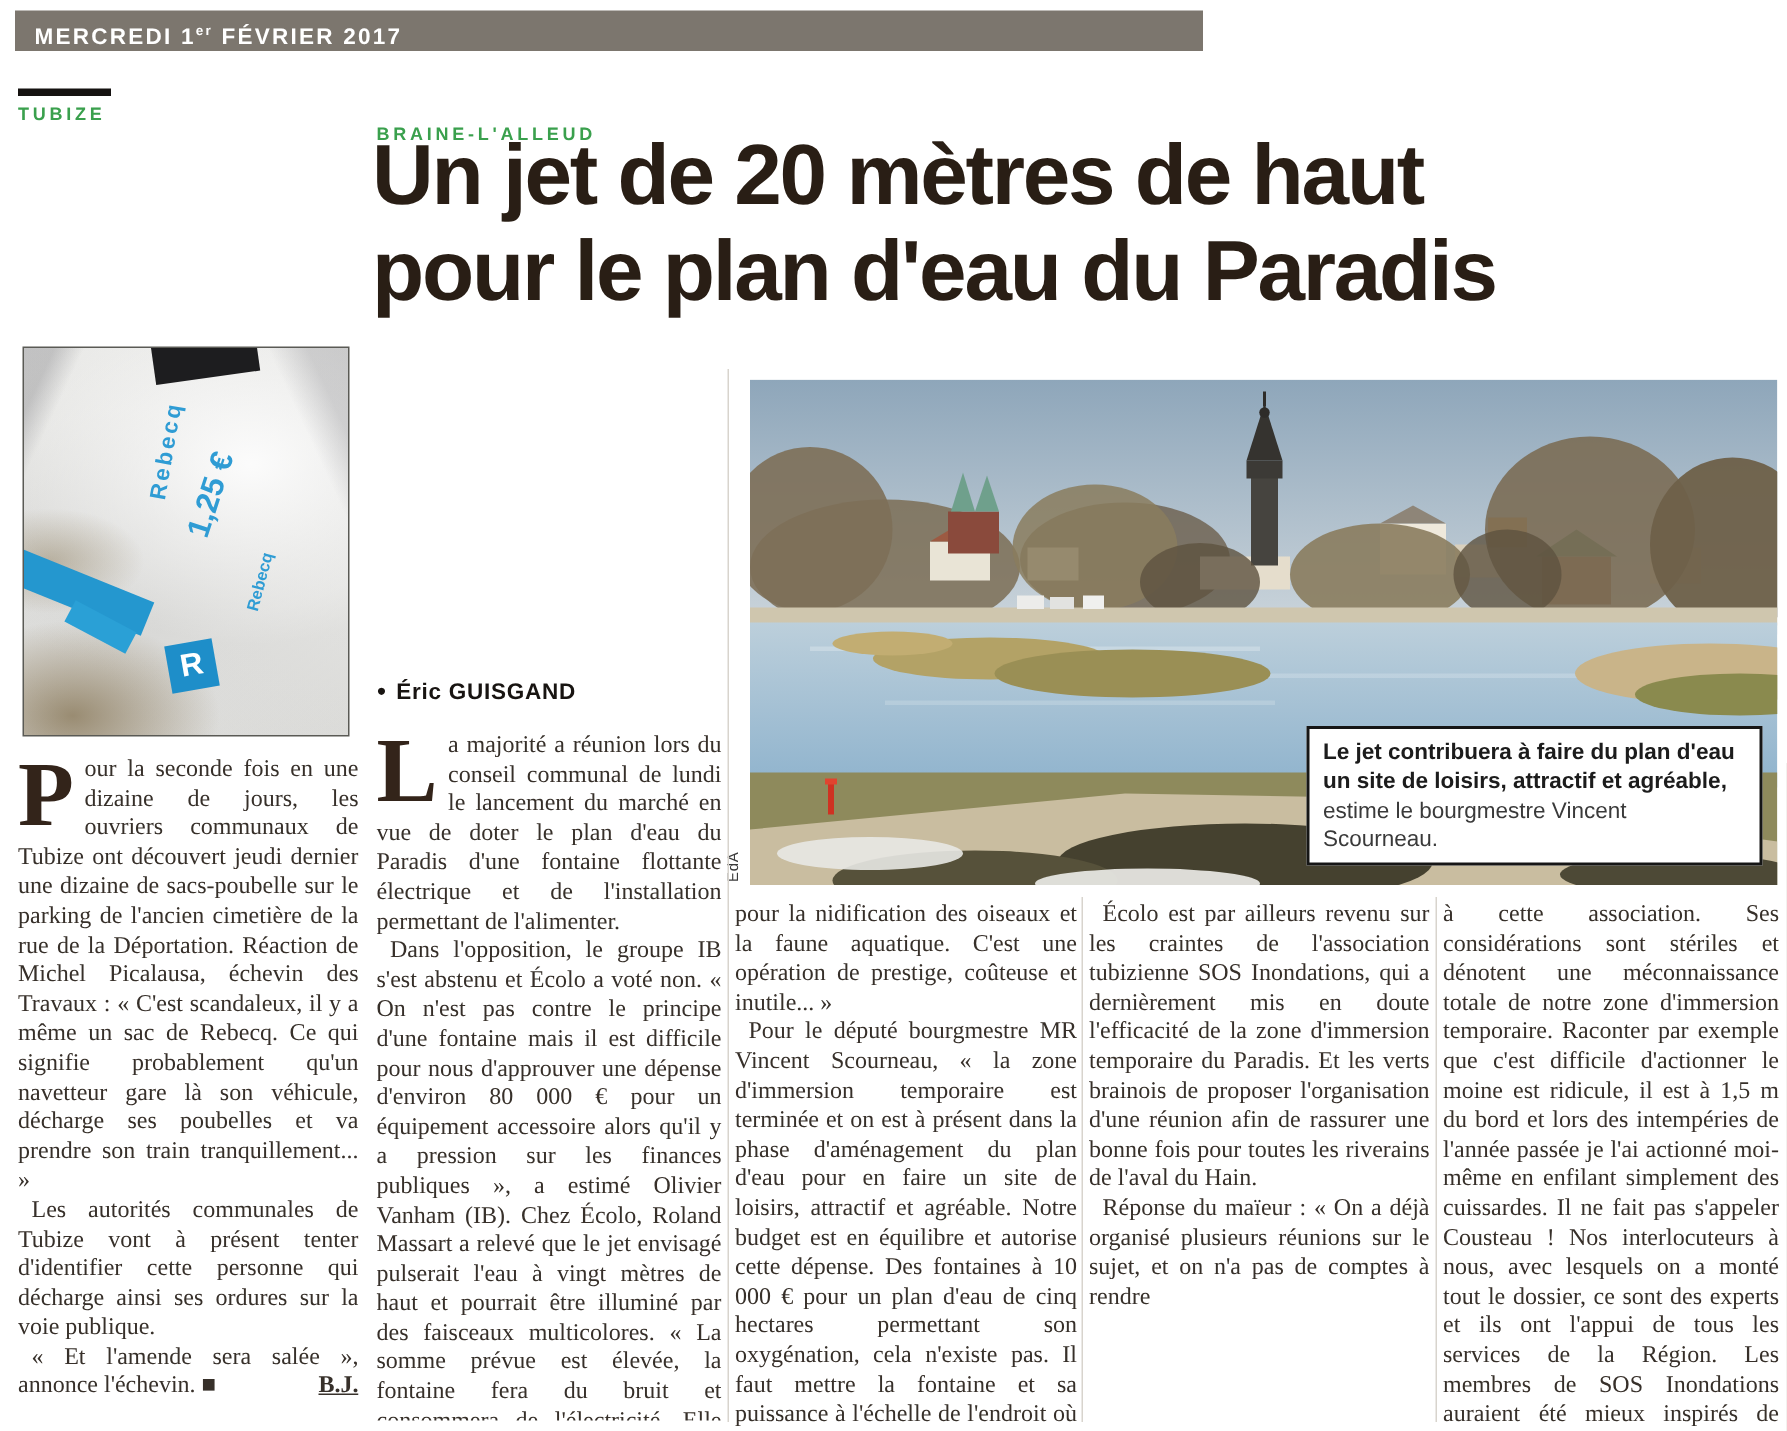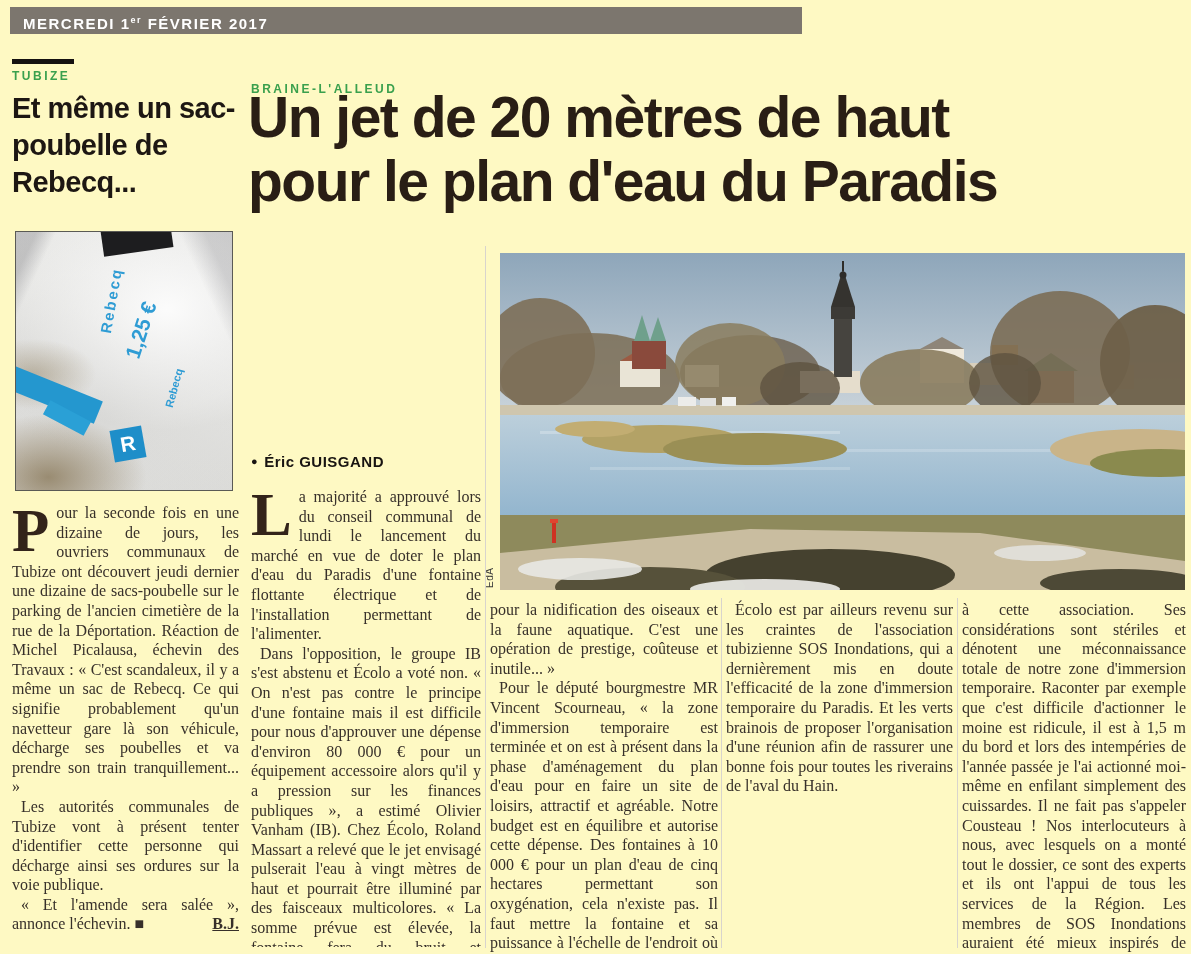--- a/index.html
+++ b/index.html
@@ -1,16 +1,16 @@
 <!DOCTYPE html>
 <html lang="fr"><head>
 <meta charset="utf-8">
 <style>
   html,body{margin:0;padding:0;background:#e9e7e2;}
-  #page{position:relative;width:1191px;height:954px;background:#fef9c3;overflow:hidden;
+  #page{position:relative;width:1191px;height:954px;background:#ffffff;overflow:hidden;
         font-family:"Liberation Sans",sans-serif;color:#2c2620;}
   
   .date-bar{position:absolute;left:10px;top:7px;width:792px;height:27px;background:#7c766e;
             color:#fff;font-weight:bold;font-size:15px;letter-spacing:1.5px;line-height:27px;
             padding-left:13px;box-sizing:border-box;}
   .date-bar sup{font-size:9px;}
   .section-box{position:absolute;left:822px;top:4px;width:361px;height:33px;border:2px solid #2f9e48;
                box-sizing:border-box;display:flex;}
   .section-title{flex:1;background:#fff;color:#141414;font-weight:bold;font-size:21px;
                  letter-spacing:4px;line-height:29px;padding-left:10px;white-space:nowrap;}
@@ -84,21 +84,20 @@
 <body>
 
 <div id="page">
 
   <div class="date-bar">
     <span><span>MERCREDI 1</span><sup>er</sup><span> FÉVRIER 2017</span></span>
   </div>
 
   <div class="top-rule"></div>
   <div class="kicker kicker-left">TUBIZE</div>
-  <div class="headline-left">Et même un sac-poubelle de Rebecq...</div>
 
   <div class="bag-photo">
     <div class="bag-dark-fold"></div>
     <div class="bag-stripe"></div>
     <div class="bag-stripe2"></div>
     <span class="bag-text bag-text1">Rebecq</span>
     <span class="bag-text bag-text2">1,25 €</span>
     <span class="bag-text bag-text3">Rebecq</span>
     <div class="bag-logo">R</div>
   </div>
@@ -196,35 +195,40 @@
         <ellipse cx="80" cy="316" rx="62" ry="11" fill="#e8e8e4" opacity=".9"></ellipse>
         <ellipse cx="265" cy="336" rx="75" ry="10" fill="#ededea" opacity=".9"></ellipse>
         <ellipse cx="540" cy="300" rx="46" ry="8" fill="#e4e4e0" opacity=".85"></ellipse>
         <ellipse cx="620" cy="330" rx="80" ry="14" fill="#4d4936"></ellipse>
       </g>
       <g>
         <rect x="52" y="268" width="4" height="22" fill="#cf3222"></rect>
         <rect x="50" y="266" width="8" height="4" fill="#e0442f"></rect>
       </g>
     </svg>
+    <div class="caption">
+      <span class="bd">Le jet contribuera à faire du plan d'eau un site de loisirs, attractif et agréable,</span>
+      <span>estime le bourgmestre Vincent Scourneau.</span>
+    </div>
   </div>
   <div class="photo-credit">EdA</div>
 
   <div class="vrule vr1"></div>
   <div class="vrule vr2"></div>
   <div class="vrule vr3"></div>
 
   <div class="bodycol col1">
-      <p class="para has-drop"><span class="dropcap">L</span><span>a majorité a approuvé lors du conseil communal de lundi le lancement du marché en vue de doter le plan d'eau du Paradis d'une fontaine flottante électrique et de l'installation permettant de l'alimenter.</span></p>
+      <p class="para has-drop"><span class="dropcap">L</span><span>a majorité a réunion lors du conseil communal de lundi le lancement du marché en vue de doter le plan d'eau du Paradis d'une fontaine flottante électrique et de l'installation permettant de l'alimenter.</span></p>
       <p class="para"><span>Dans l'opposition, le groupe IB s'est abstenu et Écolo a voté non. </span><span class="it">« On n'est pas contre le principe d'une fontaine mais il est difficile pour nous d'approuver une dépense d'environ 80 000 € pour un équipement accessoire alors qu'il y a pression sur les finances publiques »</span><span>, a estimé Olivier Vanham (IB). Chez Écolo, Roland Massart a relevé que le jet envisagé pulserait l'eau à vingt mètres de haut et pourrait être illuminé par des faisceaux multicolores. </span><span class="it">« La somme prévue est élevée, la fontaine fera du bruit et consommera de l'électricité. Elle sera dérangeante</span></p>
     </div>
   <div class="bodycol col2">
       <p class="para flush"><span class="it">pour la nidification des oiseaux et la faune aquatique. C'est une opération de prestige, coûteuse et inutile... »</span></p>
       <p class="para"><span>Pour le député bourgmestre MR Vincent Scourneau, </span><span class="it">« la zone d'immersion temporaire est terminée et on est à présent dans la phase d'aménagement du plan d'eau pour en faire un site de loisirs, attractif et agréable. Notre budget est en équilibre et autorise cette dépense. Des fontaines à 10 000 € pour un plan d'eau de cinq hectares permettant son oxygénation, cela n'existe pas. Il faut mettre la fontaine et sa puissance à l'échelle de l'endroit où elle sera installée. Le montant estimé est donc acceptable. Si Mon-</span></p>
     </div>
   <div class="bodycol col3">
       <p class="para"><span>Écolo est par ailleurs revenu sur les craintes de l'association tubizienne SOS Inondations, qui a dernièrement mis en doute l'efficacité de la zone d'immersion temporaire du Paradis. Et les verts brainois de proposer l'organisation d'une réunion afin de rassurer une bonne fois pour toutes les riverains de l'aval du Hain.</span></p>
+      <p class="para"><span>Réponse du maïeur : </span><span class="it">« On a déjà organisé plusieurs réunions sur le sujet, et on n'a pas de comptes à rendre</span></p>
     </div>
   <div class="bodycol col4">
       <p class="para flush"><span class="it">à cette association. Ses considérations sont stériles et dénotent une méconnaissance totale de notre zone d'immersion temporaire. Raconter par exemple que c'est difficile d'actionner le moine est ridicule, il est à 1,5 m du bord et lors des intempéries de l'année passée je l'ai actionné moi-même en enfilant simplement des cuissardes. Il ne fait pas s'appeler Cousteau ! Nos interlocuteurs à nous, avec lesquels on a monté tout le dossier, ce sont des experts et ils ont l'appui de tous les services de la Région. Les membres de SOS Inondations auraient été mieux inspirés de nous remercier plutôt que de critiquer... » </span></p>
     </div>
 
 </div>
 
 </body></html>

